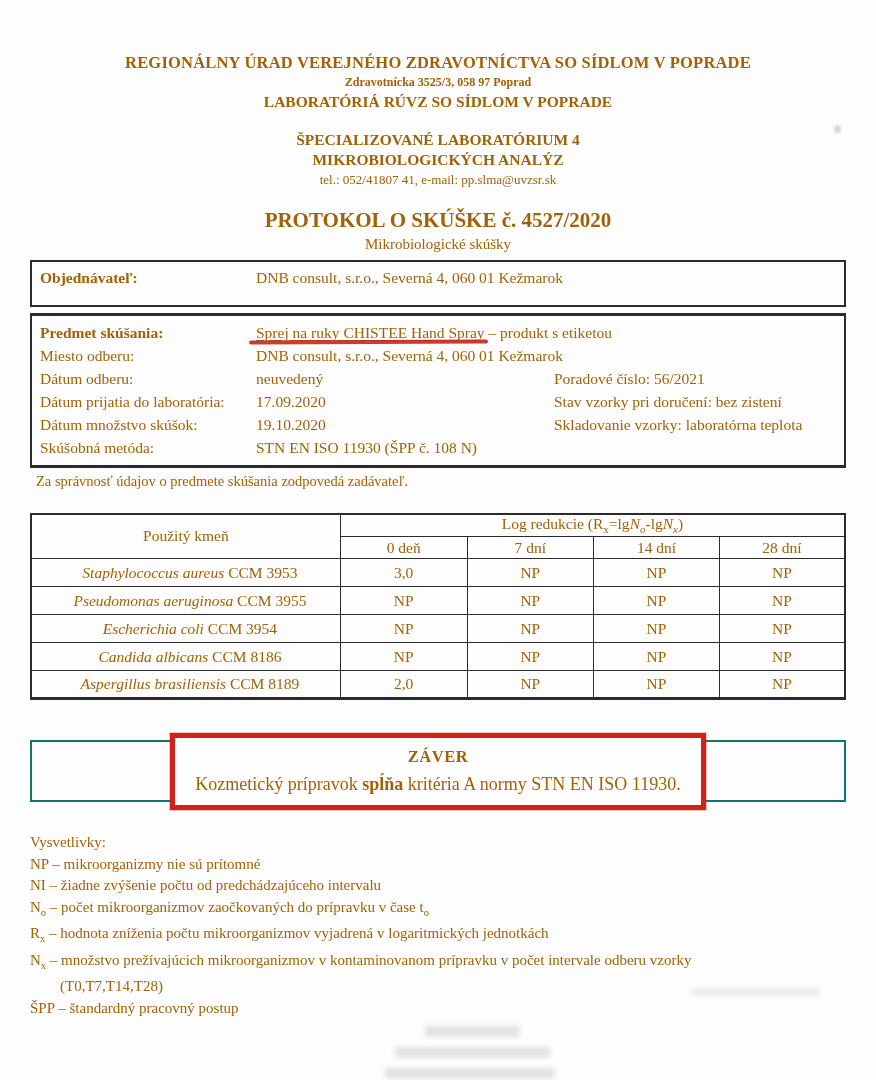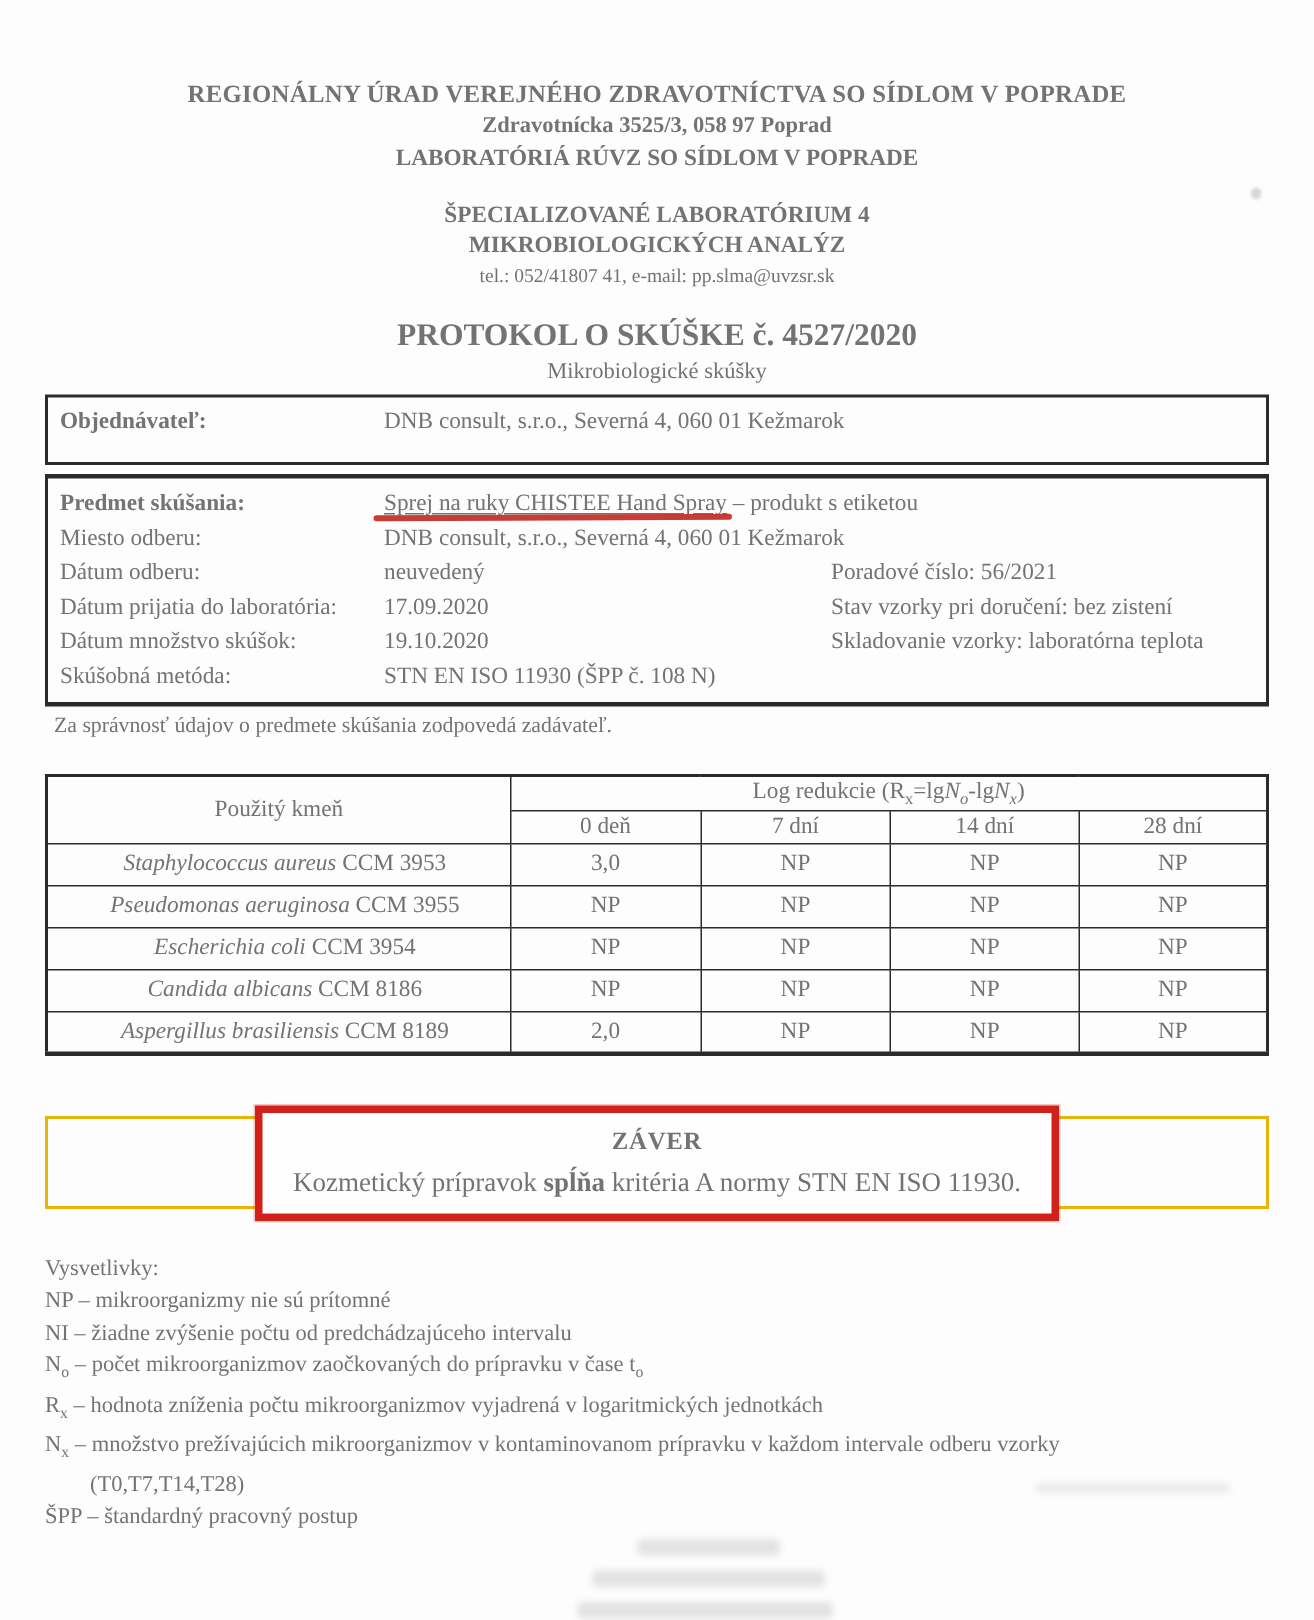--- a/index.html
+++ b/index.html
@@ -4,27 +4,27 @@
 <style>
   * { margin: 0; padding: 0; box-sizing: border-box; }
   html, body { background: #ffffff; }
   .page {
     position: relative;
     width: 876px;
     height: 1080px;
     margin: 0 auto;
     background: #fdfdfd;
     font-family: "Liberation Serif", "DejaVu Serif", serif;
-    color: #737373;
+    color: #a16207;
     overflow: hidden;
   }
   
   .hdr { text-align: center; padding-top: 52px; line-height: 1.28; }
   .org-name   { font-size: 16.5px; font-weight: bold; letter-spacing: .2px; }
-  .org-addr   { font-size: 15px;   font-weight: bold; margin-top: 2px; }
+  .org-addr   { font-size: 12px;   font-weight: bold; margin-top: 2px; }
   .org-labs   { font-size: 15.5px; font-weight: bold; margin-top: 2px; }
   .lab-block  { margin-top: 18px; }
   .lab-1, .lab-2 { font-size: 15.5px; font-weight: bold; }
   .contact    { font-size: 13px; margin-top: 2px; }
   .doc-title  { font-size: 21px; font-weight: bold; margin-top: 18px; }
   .doc-sub    { font-size: 15px; margin-top: 2px; }
 
   
   .content { margin: 0 30px; }
   .box1 {
@@ -91,21 +91,21 @@
   .fsub { font-size: 11px; vertical-align: sub; }
   .itl { font-style: italic; }
   table.results { outline: 1px solid #2b2b2b; outline-offset: -1px; }
   table.results { border-bottom-width: 3px; }
 
   
   .conclusion-outer {
     position: relative;
     margin: 40px 30px 0 30px;
     height: 62px;
-    border: 2px solid #eab308;
+    border: 2px solid #0f766e;
     background: #fdfdfd;
   }
   .conclusion-red {
     position: absolute;
     left: 138px; right: 138px;
     top: -9px; bottom: -10px;
     border: 5px solid #d0221b;
     background: #fefefe;
     box-shadow: 0 0 0 1px rgba(208,34,27,.25);
     text-align: center;
@@ -254,21 +254,21 @@
       <div class="zaver-t"><span>Kozmetický prípravok </span><b>spĺňa</b><span> kritéria A normy STN EN ISO 11930.</span></div>
     </div>
   </div>
 
   <div class="legend">
     <div>Vysvetlivky:</div>
     <div><span>NP – mikroorganizmy nie sú prítomné</span></div>
     <div><span>NI – žiadne zvýšenie počtu od predchádzajúceho intervalu</span></div>
     <div><span>N</span><sub class="s">o</sub><span> – počet mikroorganizmov zaočkovaných do prípravku v čase t</span><sub class="s">o</sub></div>
     <div><span>R</span><sub class="s">x</sub><span> – hodnota zníženia počtu mikroorganizmov vyjadrená v logaritmických jednotkách</span></div>
-    <div><span>N</span><sub class="s">x</sub><span> – množstvo prežívajúcich mikroorganizmov v kontaminovanom prípravku v každom intervale odberu vzorky</span></div>
+    <div><span>N</span><sub class="s">x</sub><span> – množstvo prežívajúcich mikroorganizmov v kontaminovanom prípravku v počet intervale odberu vzorky</span></div>
     <div class="indent"><span>(T0,T7,T14,T28)</span></div>
     <div><span>ŠPP – štandardný pracovný postup</span></div>
   </div>
 
   <div class="speck"></div>
   <div class="smudge-1"></div>
   <div class="ghost g1"></div>
   <div class="ghost g2"></div>
   <div class="ghost g3"></div>
 

